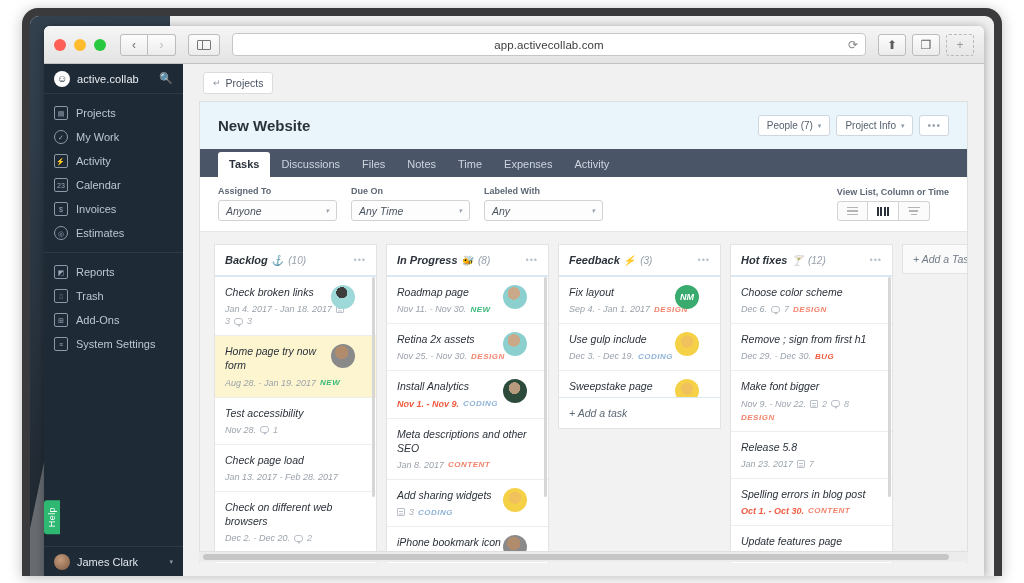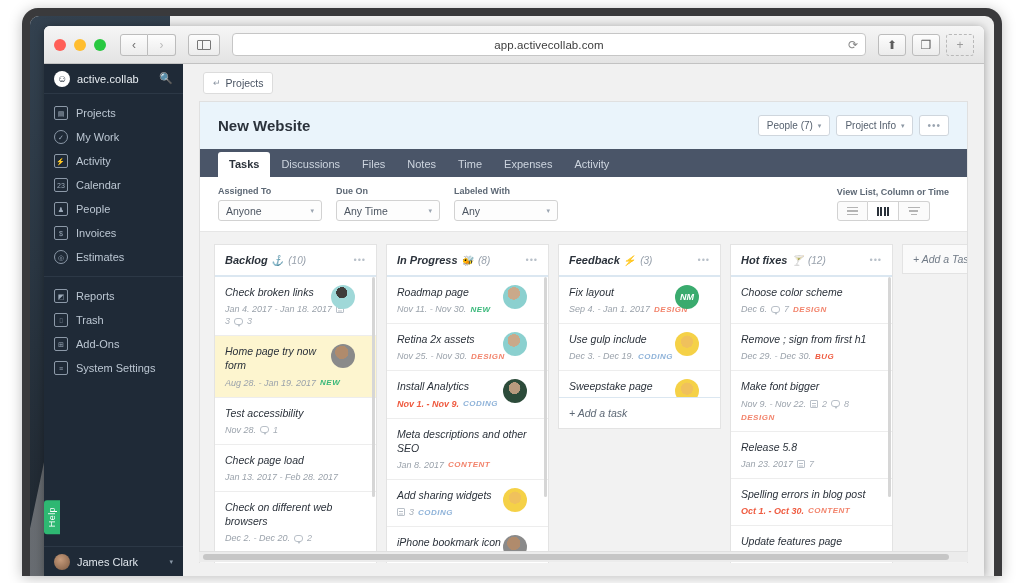--- a/index.html
+++ b/index.html
@@ -193,24 +193,24 @@
     border-radius: 3px 3px 0 0;
   }
 
   .filterbar {
     display: flex; align-items: flex-end; padding: 9px 18px 10px 18px;
     border-bottom: 1px solid #e6e6e6;
   }
   .filt { margin-right: 14px; }
   .filt-label { font-size: 9px; font-weight: bold; color: #5d6875; margin-bottom: 4px; }
   .select {
-    width: 104px; height: 21px;
+    width: 119px; height: 21px;
     background: #fdfdfd; border: 1px solid #d2d2d2; border-radius: 3px;
     font-size: 10.5px; color: #4c5561;
-    display: flex; align-items: center; padding: 0 7px;
+    display: flex; align-items: center; padding: 0 7px; font-style: italic;
   }
   .select .cv { margin-left: auto; font-size: 7px; color: #9aa4b0; }
   .viewbox { margin-left: auto; text-align: left; }
   .viewbox .filt-label { margin-bottom: 4px; }
   .viewtoggle { display: flex; }
   .vbtn {
     width: 31px; height: 20px; border: 1px solid #d2d2d2;
     background: #fbfbfb; display: flex; align-items: center; justify-content: center;
     color: #b4b4b4; font-size: 10px;
   }
@@ -361,24 +361,20 @@
               </div>
               <div class="sb-item">
                 <span class="sb-ico">⚡</span>
                 <span>Activity</span>
               </div>
               <div class="sb-item">
                 <span class="sb-ico">23</span>
                 <span>Calendar</span>
               </div>
               <div class="sb-item">
-                <span class="sb-ico">♟</span>
-                <span>People</span>
-              </div>
-              <div class="sb-item">
                 <span class="sb-ico">$</span>
                 <span>Invoices</span>
               </div>
               <div class="sb-item">
                 <span class="sb-ico round">◎</span>
                 <span>Estimates</span>
               </div>
             </div>
 
             <div class="sb-group">

